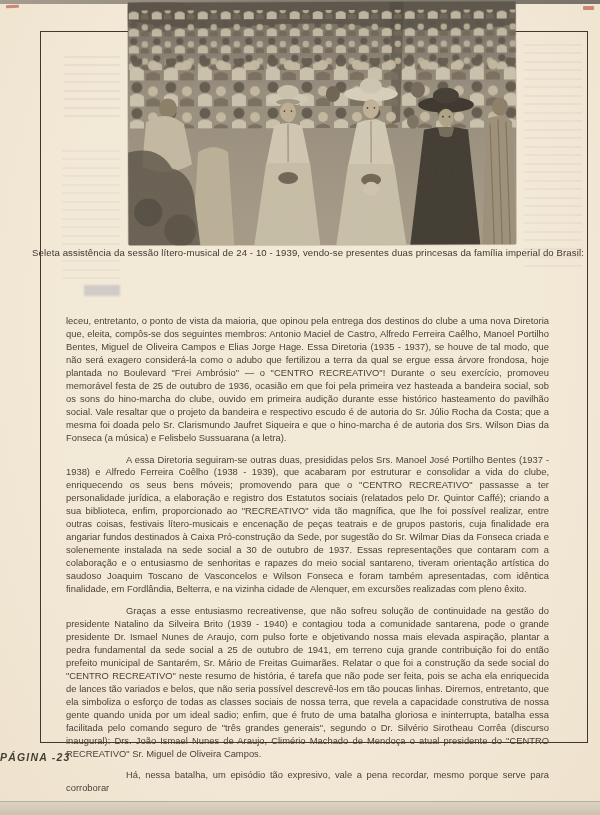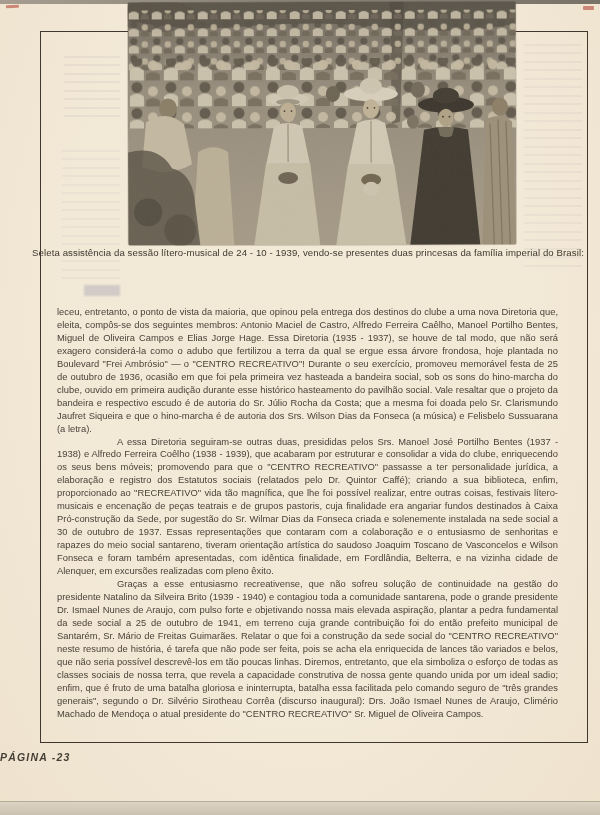--- a/index.html
+++ b/index.html
@@ -16,21 +16,21 @@
   .frame{position:absolute;left:40px;top:31px;width:548px;height:712px;
     border:1.6px solid #3e382f;box-sizing:border-box;}
   .photo{position:absolute;left:128px;top:2px;width:388px;height:243px;
     border-radius:2px;overflow:hidden;transform:rotate(-.15deg);
     box-shadow:0 0 0 .5px rgba(60,50,40,.3);}
   .photo svg{display:block;}
   .caption{position:absolute;left:30px;top:247px;width:556px;text-align:center;
     font-size:9.6px;line-height:11.9px;color:#3f3930;letter-spacing:.1px;}
   .body-text{position:absolute;left:57px;top:306px;width:501px;
     font-size:9.4px;line-height:12.95px;color:#4a4339;text-align:justify;}
-  .body-text p{margin:0;}
+  .body-text p{margin:9px;}
   .body-text p + p{text-indent:60px;}
   .page-number{position:absolute;left:0;top:751px;width:572px;text-align:left;
     font-size:10.5px;font-style:italic;font-weight:bold;letter-spacing:1.2px;color:#453f35;}
   .scan-band-bottom{position:absolute;left:0;top:801px;width:600px;height:14px;
     background:linear-gradient(180deg,#dcd3c2,#c9c0ae);border-top:1px solid #b6ad9b;}
   .smudge{position:absolute;filter:blur(.7px);}
   .smudge.lines{background:repeating-linear-gradient(180deg,
       rgba(96,108,140,.16) 0 1.8px, rgba(0,0,0,0) 1.8px 8.5px);}
   #smudge-1{left:64px;top:56px;width:56px;height:62px;opacity:.5;}
   #smudge-2{left:62px;top:150px;width:58px;height:130px;opacity:.35;}
@@ -136,17 +136,18 @@
 </figure>
 
 <div class="caption">
   <div>Seleta assistência da sessão lítero-musical de 24 - 10 - 1939, vendo-se presentes duas princesas da família imperial do Brasil:</div>
 </div>
 
 <div class="body-text">
   <p>leceu, entretanto, o ponto de vista da maioria, que opinou pela entrega dos destinos do clube a uma nova Diretoria que, eleita, compôs-se dos seguintes membros: Antonio Maciel de Castro, Alfredo Ferreira Caêlho, Manoel Portilho Bentes, Miguel de Oliveira Campos e Elias Jorge Hage. Essa Diretoria (1935 - 1937), se houve de tal modo, que não será exagero considerá-la como o adubo que fertilizou a terra da qual se ergue essa árvore frondosa, hoje plantada no Boulevard "Frei Ambrósio" — o "CENTRO RECREATIVO"! Durante o seu exercício, promoveu memorável festa de 25 de outubro de 1936, ocasião em que foi pela primeira vez hasteada a bandeira social, sob os sons do hino-marcha do clube, ouvido em primeira audição durante esse histórico hasteamento do pavilhão social. Vale resaltar que o projeto da bandeira e respectivo escudo é de autoria do Sr. Júlio Rocha da Costa; que a mesma foi doada pelo Sr. Clarismundo Jaufret Siqueira e que o hino-marcha é de autoria dos Srs. Wilson Dias da Fonseca (a música) e Felisbelo Sussuarana (a letra).</p>
   <p>A essa Diretoria seguiram-se outras duas, presididas pelos Srs. Manoel José Portilho Bentes (1937 - 1938) e Alfredo Ferreira Coêlho (1938 - 1939), que acabaram por estruturar e consolidar a vida do clube, enriquecendo os seus bens móveis; promovendo para que o "CENTRO RECREATIVO" passasse a ter personalidade jurídica, a elaboração e registro dos Estatutos sociais (relatados pelo Dr. Quintor Caffé); criando a sua biblioteca, enfim, proporcionado ao "RECREATIVO" vida tão magnífica, que lhe foi possível realizar, entre outras coisas, festivais lítero-musicais e encenação de peças teatrais e de grupos pastoris, cuja finalidade era angariar fundos destinados à Caixa Pró-construção da Sede, por sugestão do Sr. Wilmar Dias da Fonseca criada e solenemente instalada na sede social a 30 de outubro de 1937. Essas representações que contaram com a colaboração e o entusiasmo de senhoritas e rapazes do meio social santareno, tiveram orientação artística do saudoso Joaquim Toscano de Vasconcelos e Wilson Fonseca e foram também apresentadas, com idêntica finalidade, em Fordlândia, Belterra, e na vizinha cidade de Alenquer, em excursões realizadas com pleno êxito.</p>
   <p>Graças a esse entusiasmo recreativense, que não sofreu solução de continuidade na gestão do presidente Natalino da Silveira Brito (1939 - 1940) e contagiou toda a comunidade santarena, pode o grande presidente Dr. Ismael Nunes de Araujo, com pulso forte e objetivando nossa mais elevada aspiração, plantar a pedra fundamental da sede social a 25 de outubro de 1941, em terreno cuja grande contribuição foi do então prefeito municipal de Santarém, Sr. Mário de Freitas Guimarães. Relatar o que foi a construção da sede social do "CENTRO RECREATIVO" neste resumo de história, é tarefa que não pode ser feita, pois se acha ela enriquecida de lances tão variados e belos, que não seria possível descrevê-los em tão poucas linhas. Diremos, entretanto, que ela simboliza o esforço de todas as classes sociais de nossa terra, que revela a capacidade construtiva de nossa gente quando unida por um ideal sadio; enfim, que é fruto de uma batalha gloriosa e ininterrupta, batalha essa facilitada pelo comando seguro de "três grandes generais", segundo o Dr. Silvério Sirotheau Corrêa (discurso inaugural): Drs. João Ismael Nunes de Araujo, Climério Machado de Mendoça o atual presidente do "CENTRO RECREATIVO" Sr. Miguel de Oliveira Campos.</p>
+  <p>Há, nessa batalha, um episódio tão expresivo, vale a pena recordar, mesmo porque serve para corroborar</p>
 </div>
 
 <div class="page-number">PÁGINA -23</div>
 
 <div class="scan-band-bottom"></div>
 
 </body></html>

